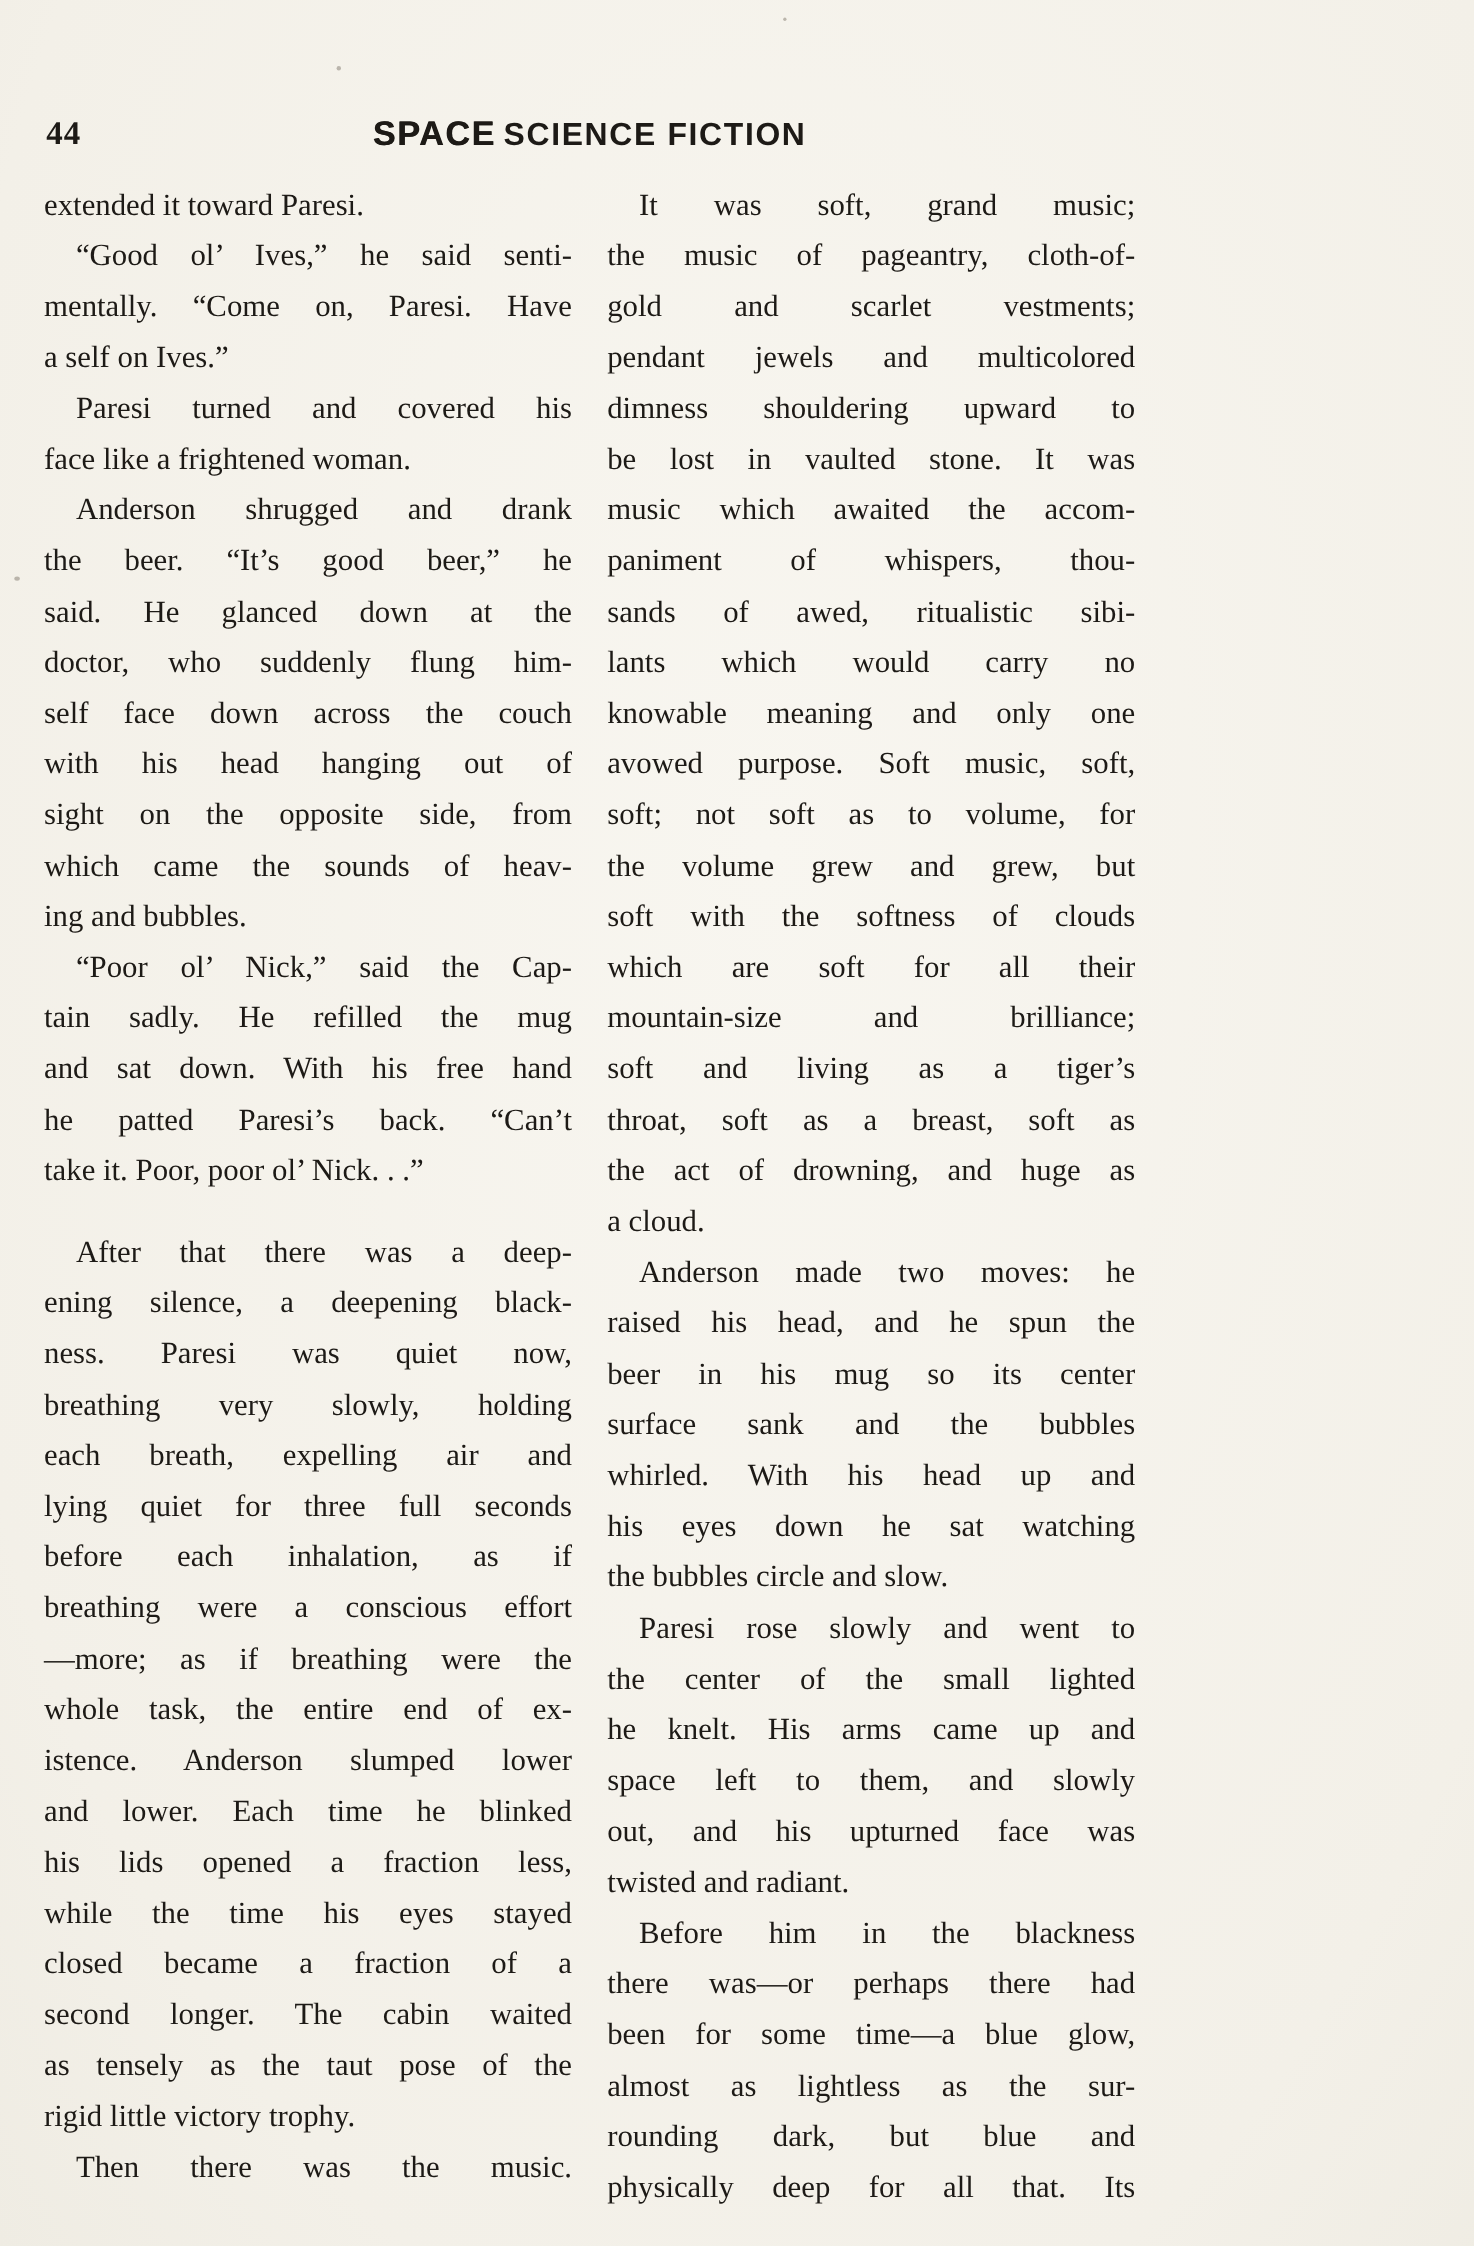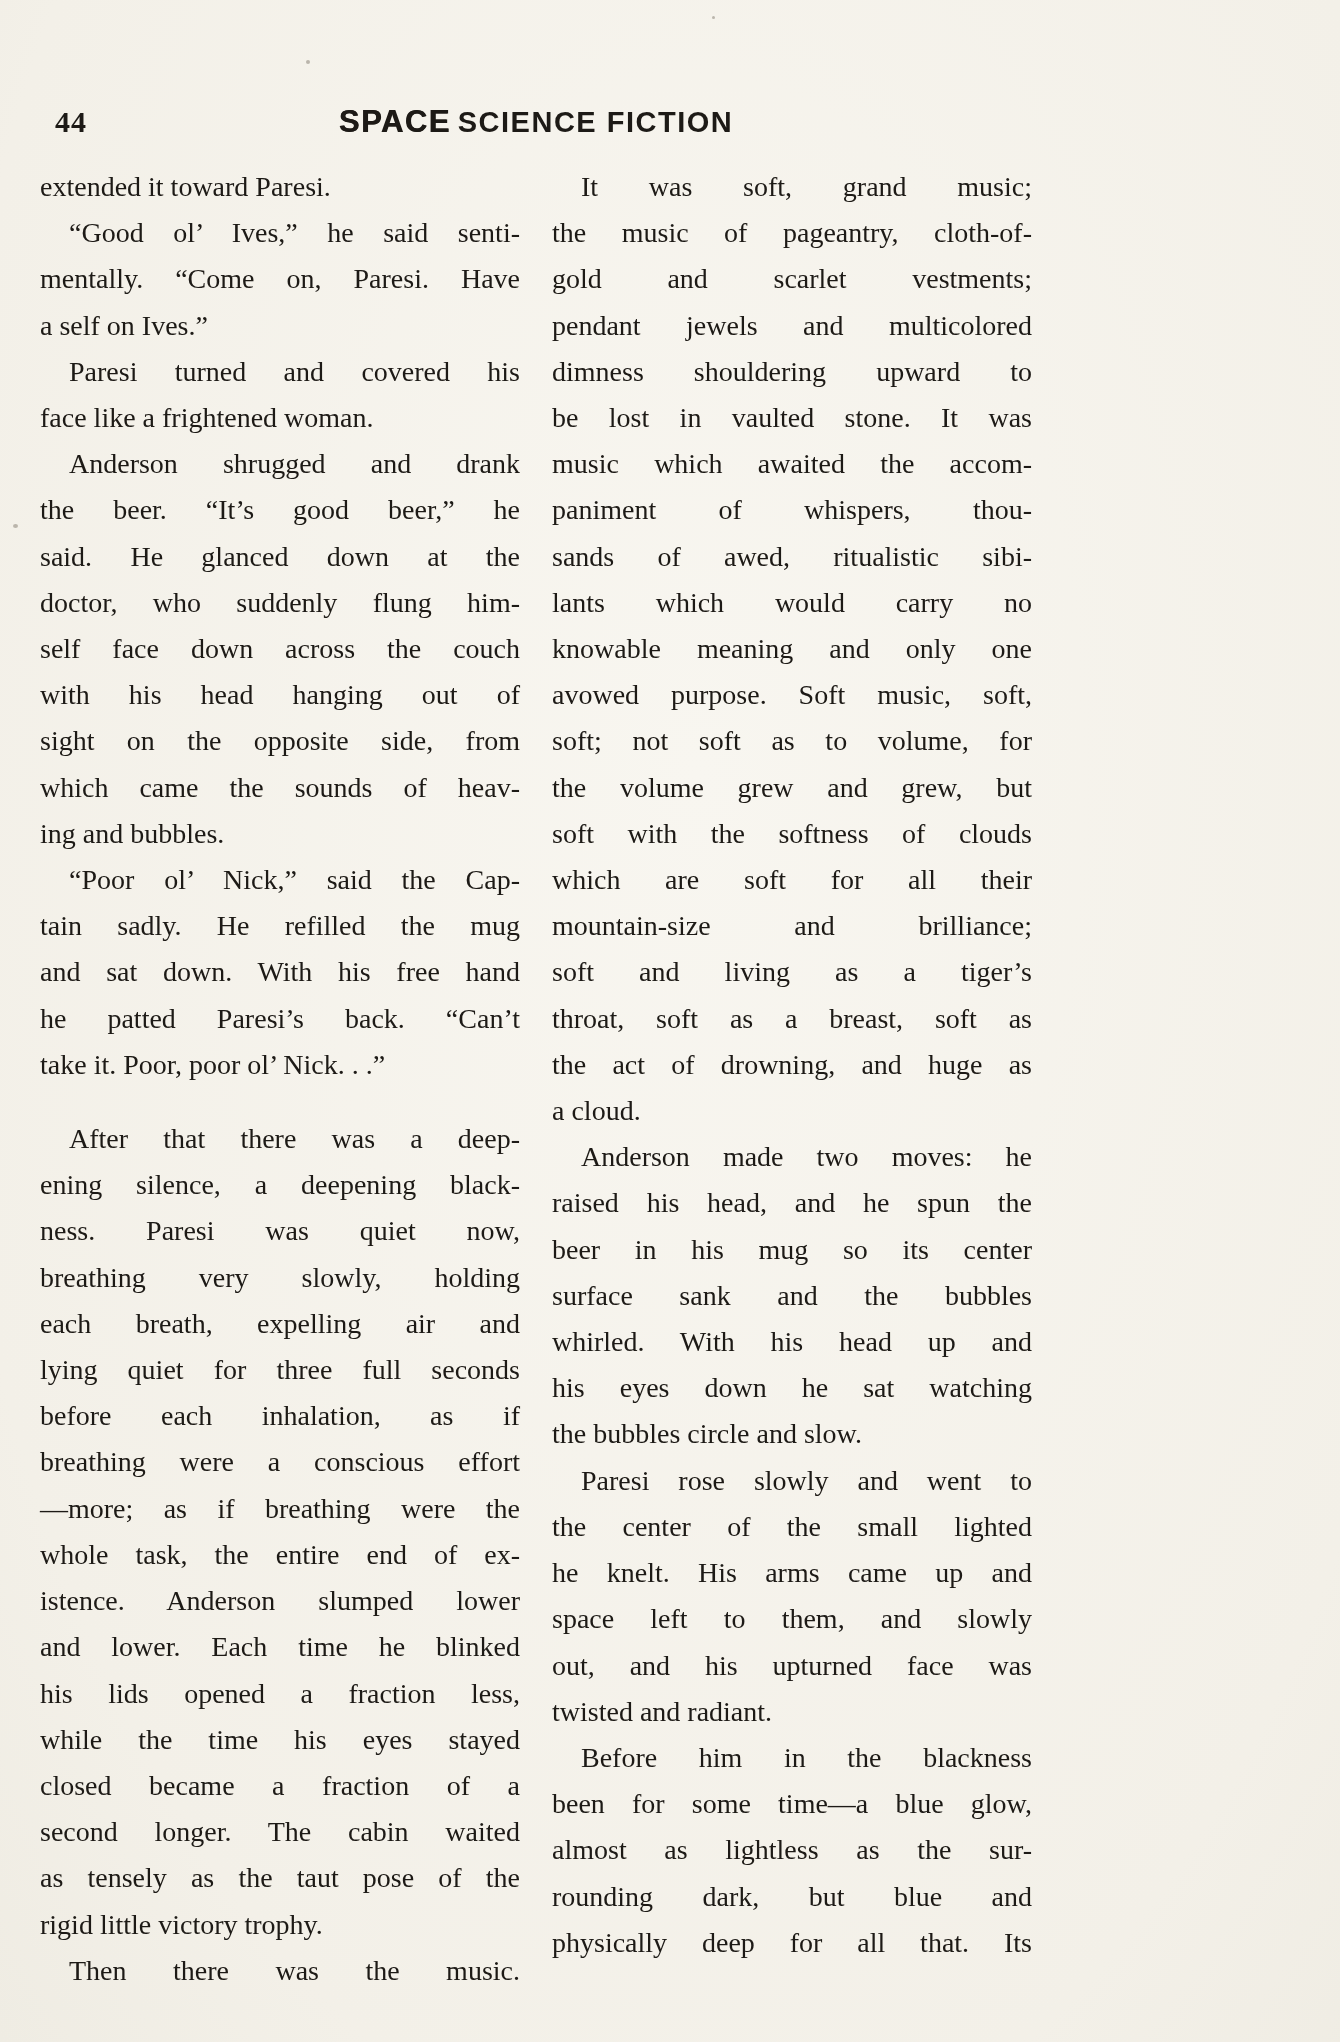--- a/index.html
+++ b/index.html
@@ -18,21 +18,21 @@
     padding: 102px 308px 0 40px;
   }
   .running-head {
     position: relative;
     height: 44px;
     margin-bottom: 18px;
     width: 992px;
   }
   .pgnum {
     position: absolute;
-    left: 15px;
+    left: 2px;
     top: 3px;
     font-size: 30px;
     font-weight: bold;
     letter-spacing: 1px;
   }
   .head-title {
     text-align: center;
     font-family: "Liberation Sans", "DejaVu Sans", sans-serif;
     font-weight: bold;
     font-size: 29px;
@@ -172,20 +172,21 @@
         <div class="para">
           <div class="tline indent">Paresi rose slowly and went to</div>
           <div class="tline">the center of the small lighted</div>
           <div class="tline">he knelt. His arms came up and</div>
           <div class="tline">space left to them, and slowly</div>
           <div class="tline">out, and his upturned face was</div>
           <div class="tline nojust">twisted and radiant.</div>
         </div>
         <div class="para">
           <div class="tline indent">Before him in the blackness</div>
+          <div class="tline">there was—or perhaps there had</div>
           <div class="tline">been for some time—a blue glow,</div>
           <div class="tline">almost as lightless as the sur-</div>
           <div class="tline">rounding dark, but blue and</div>
           <div class="tline">physically deep for all that. Its</div>
         </div>
       </div>
   </div>
 </div>
 
 <div class="speck" style="left:306px; top:60px; width:4px; height:4px;"></div>

